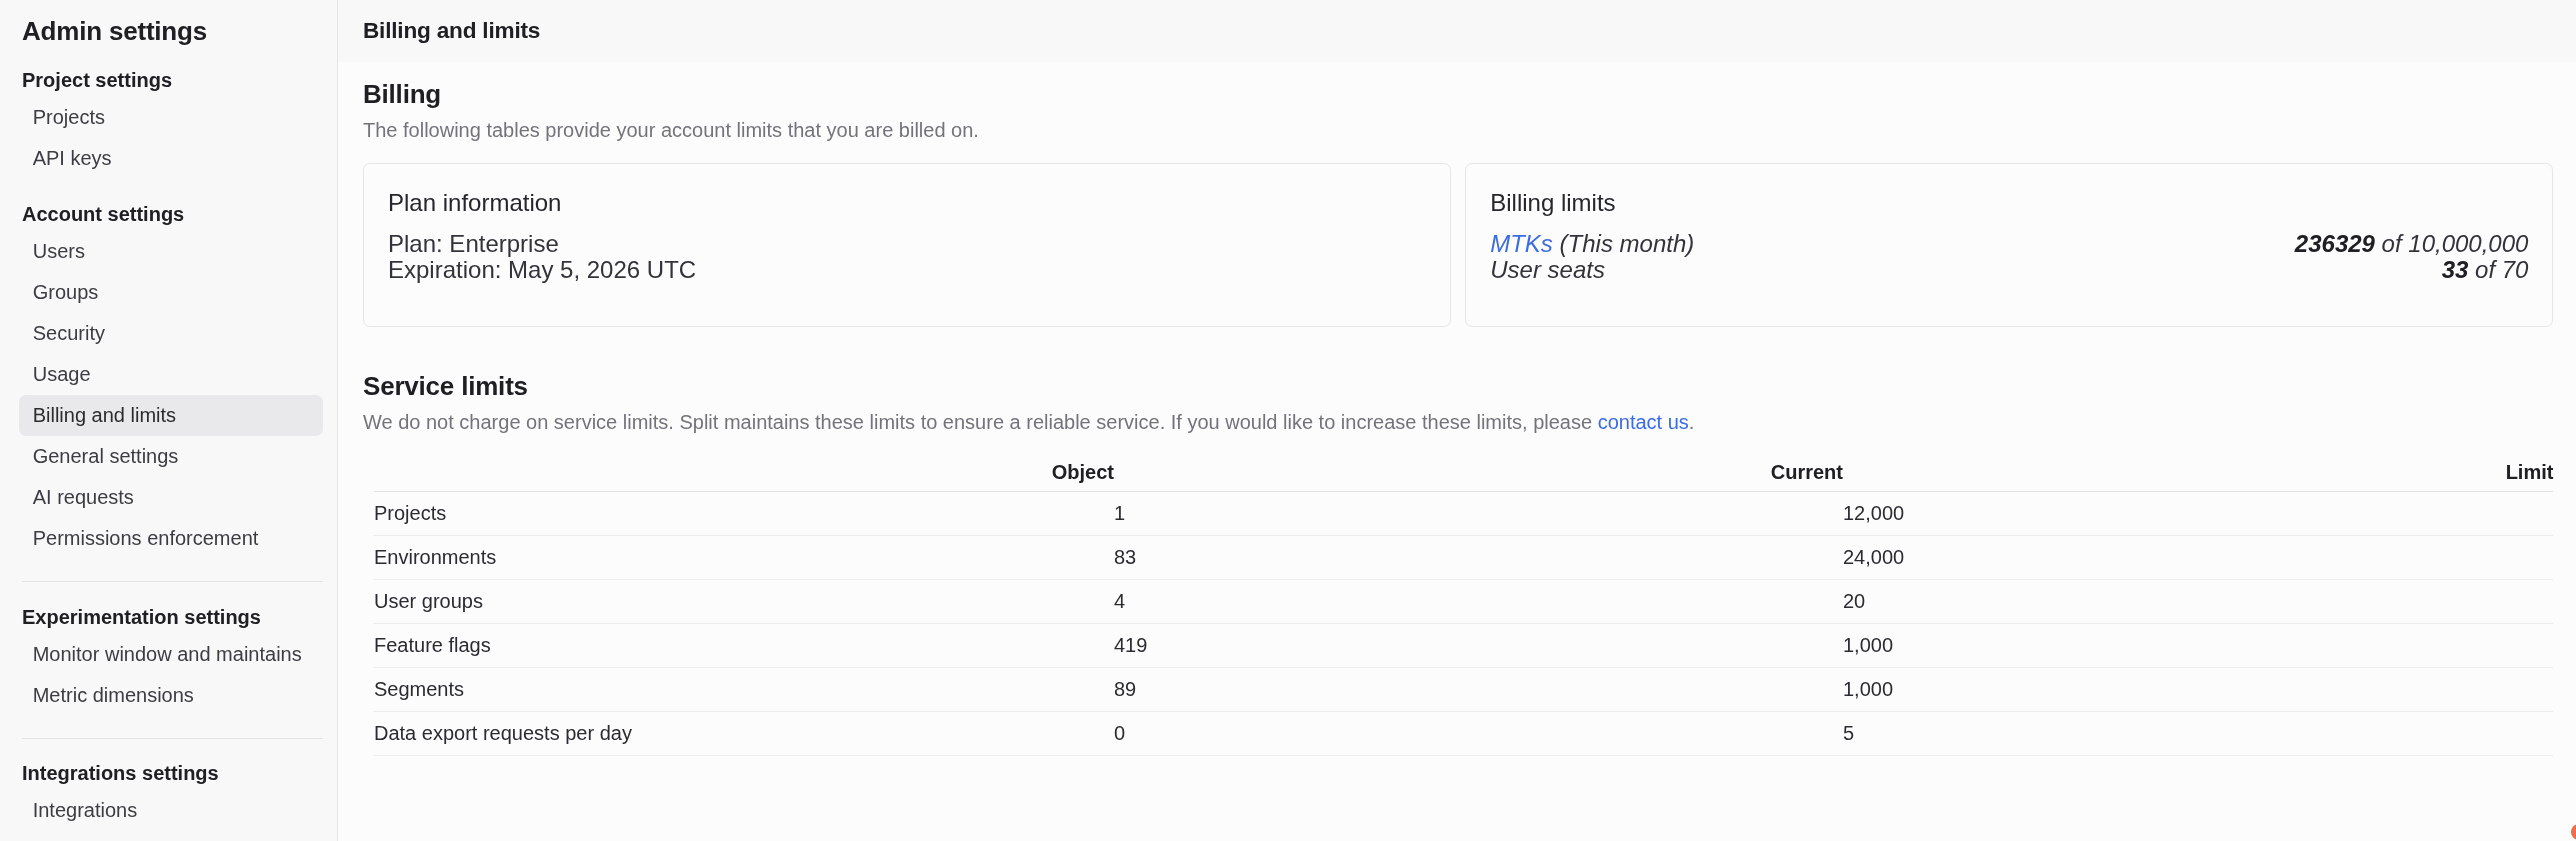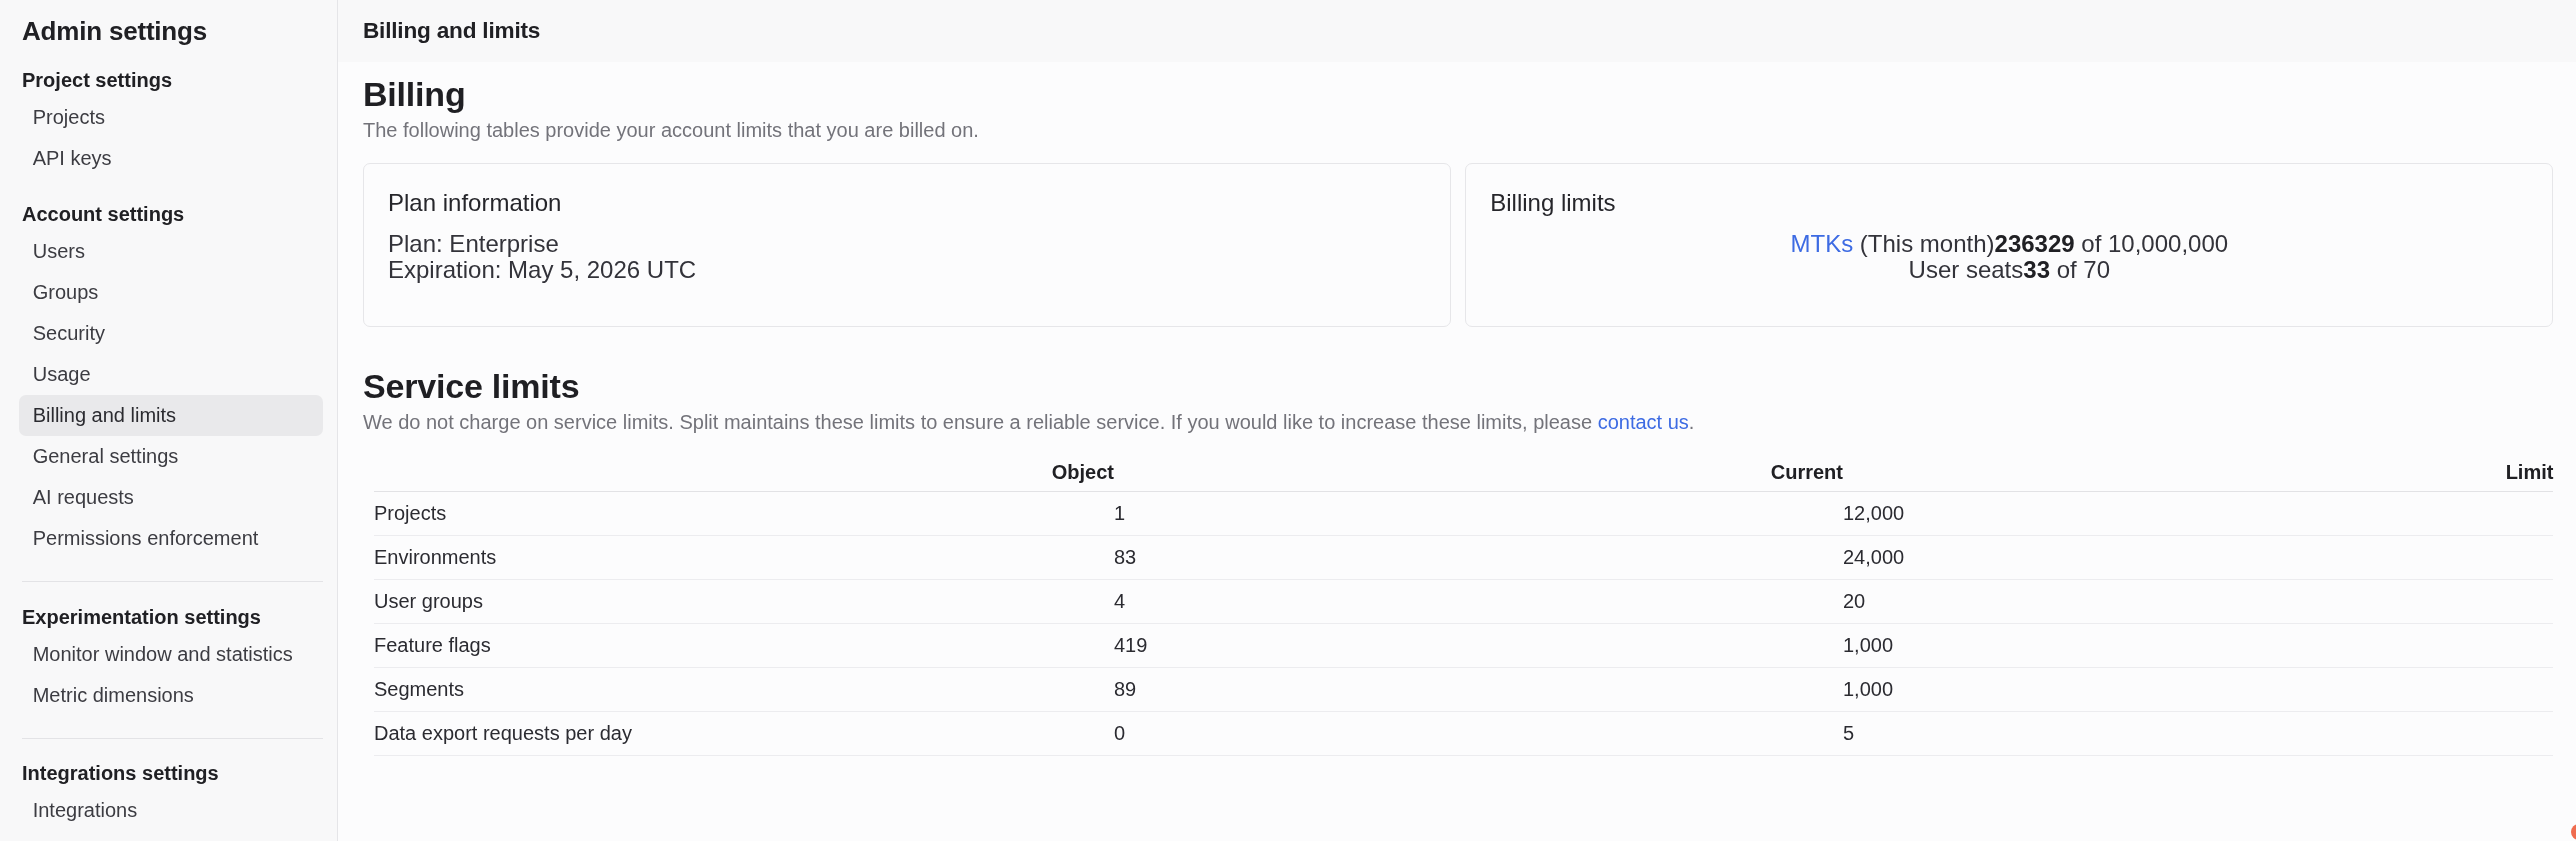--- a/index.html
+++ b/index.html
@@ -75,21 +75,21 @@
     font-weight: 700;
     letter-spacing: -0.2px;
   }
   .content {
     flex: 1;
     background: #fcfcfd;
     padding: 0 22.6px 0 25px;
     overflow: hidden;
   }
   .section-heading {
-    font-size: 34px;
+    font-size: 26px;
     font-weight: 700;
     letter-spacing: -0.2px;
     line-height: 31px;
     color: #1f1f23;
   }
   .billing-section { margin-top: 17px; }
   .section-desc {
     margin-top: 7.8px;
     font-size: 20px;
     color: #73737a;
@@ -106,21 +106,21 @@
     padding: 25px 24px;
   }
   .card-title {
     font-size: 24px;
     font-weight: 400;
     color: #26262b;
     line-height: 28px;
   }
   .card-body { margin-top: 14px; font-size: 24px; color: #33333a; }
   .card-line { line-height: 26.5px; }
-  .limit-row { display: flex; justify-content: center; line-height: 26.5px; }
+  .limit-row { display: flex; justify-content: space-between; line-height: 26.5px; font-style: italic; }
   .limit-label { color: #33333a; }
   .limit-value { color: #33333a; }
   .value-strong { font-weight: 700; color: #202024; }
   .link {
     color: var(--link-blue, #3d6be3);
     text-decoration: none;
     cursor: pointer;
   }
 
   
@@ -182,21 +182,21 @@
           <div class="sb-item">Security</div>
           <div class="sb-item">Usage</div>
           <div class="sb-item selected">Billing and limits</div>
           <div class="sb-item">General settings</div>
           <div class="sb-item">AI requests</div>
           <div class="sb-item">Permissions enforcement</div>
         </div>
         <div class="sb-divider"></div>
         <div class="sb-section">
           <div class="sb-section-header">Experimentation settings</div>
-          <div class="sb-item">Monitor window and statistics</div>
+          <div class="sb-item">Monitor window and maintains</div>
           <div class="sb-item">Metric dimensions</div>
         </div>
         <div class="sb-divider"></div>
         <div class="sb-section">
           <div class="sb-section-header">Integrations settings</div>
           <div class="sb-item">Integrations</div>
         </div>
       </div>
   </aside>
 

